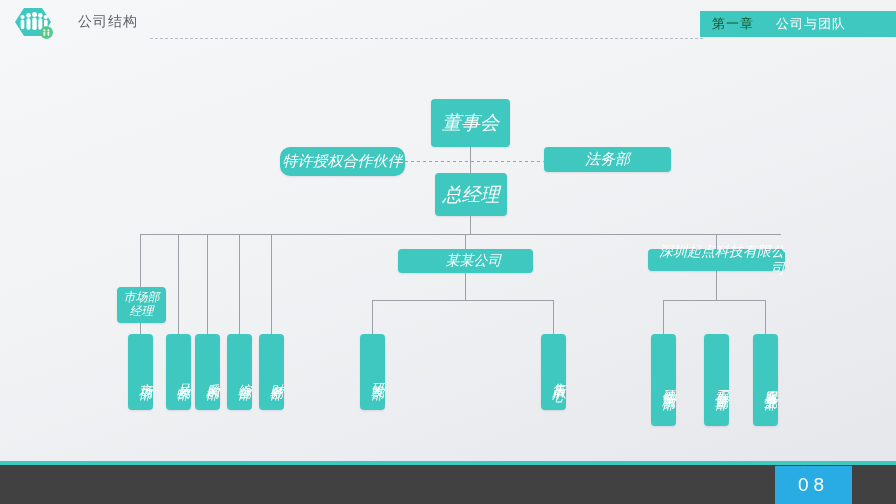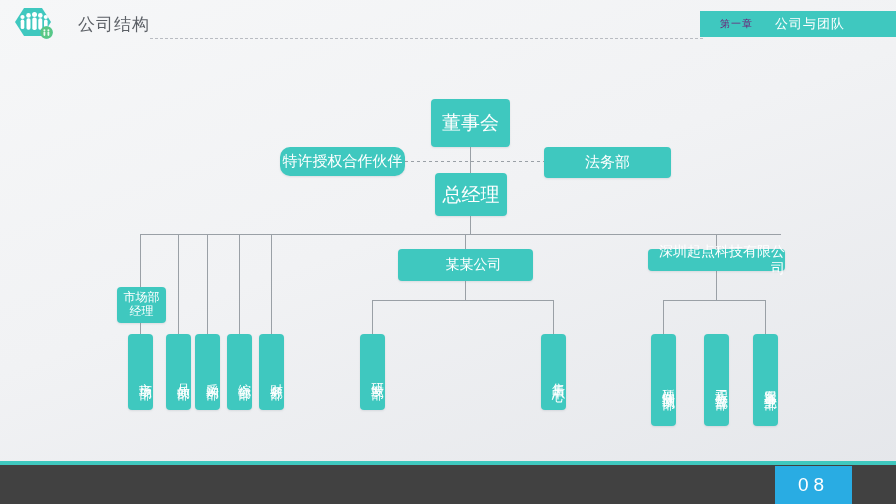--- a/index.html
+++ b/index.html
@@ -29,43 +29,43 @@
   }
   #logo {
     position: absolute;
     left: 13px; top: 7px;
     width: 44px; height: 38px;
   }
   #logo svg { display:block; }
   #page-title {
     position: absolute;
     left: 78px; top: 13px;
-    font-size: 17px;
+    font-size: 14px;
     color: #5c6066;
     letter-spacing: 1px;
     white-space: nowrap;
   }
   #title-rule {
     position: absolute;
     left: 150px; top: 38px;
     width: 553px; height: 0;
     border-top: 1px dashed #b9bcc2;
   }
   #chapter-badge {
     position: absolute;
     left: 700px; top: 11px;
     width: 196px; height: 26px;
     background: #3fc8bf;
     display: flex;
     align-items: center;
   }
   #chapter-badge .num {
-    color: #701a75;
-    font-size: 10px;
-    margin-left: 20px;
+    color: #14532d;
+    font-size: 13px;
+    margin-left: 12px;
     letter-spacing: 1px;
     white-space: nowrap;
   }
   #chapter-badge .name {
     color: #ffffff;
     font-size: 13px;
     margin-left: 22px;
     letter-spacing: 1px;
     white-space: nowrap;
   }
@@ -88,20 +88,21 @@
     background: #3fc8bf;
     border-radius: 4px;
     color: #ffffff;
     display: flex;
     align-items: center;
     justify-content: center;
     box-sizing: border-box;
     box-shadow: 0 1px 2px rgba(120,130,140,0.18);
     text-align: center;
     line-height: 1.25;
+    font-style: italic;
   }
   .node.h  { font-size: 14px; }
   .node.lg { font-size: 19px; }
   .node.md { font-size: 15px; }
   .node.sm { font-size: 12px; }
 
   
   .node.vert {
     writing-mode: vertical-rl;
     text-orientation: upright;
@@ -218,34 +219,34 @@
     </svg>
 
     <div class="node lg" style="left:431px; top:51px; width:79px; height:48px;">
       <span>董事会</span>
     </div>
 
     <div class="node md" style="left:280px; top:99px; width:125px; height:29px;border-radius:10px;">
       <span>特许授权合作伙伴</span>
     </div>
 
-    <div class="node md" style="left:544px; top:99px; width:127px; height:31px;">
+    <div class="node md" style="left:544px; top:99px; width:127px; height:25px;">
       <span>法务部</span>
     </div>
 
     <div class="node lg" style="left:435px; top:125px; width:72px; height:43px;">
       <span>总经理</span>
     </div>
 
     <div class="node sm" style="left:117px; top:239px; width:49px; height:36px; flex-direction:column; line-height:1.15;">
       <span>市场部</span>
       <span>经理</span>
     </div>
 
-    <div class="node h" style="left:398px; top:201px; width:135px; height:32px;padding-left:16px;">
+    <div class="node h" style="left:398px; top:201px; width:135px; height:24px;padding-left:16px;">
       <span>某某公司</span>
     </div>
 
     <div class="node h" style="left:648px; top:201px; width:137px; height:22px;text-align:right;">
       <span>深圳起点科技有限公司</span>
     </div>
 
     <div class="node vert" style="left:128px; top:286px; width:25px; height:76px;">
       <span>市场部</span>
     </div>

